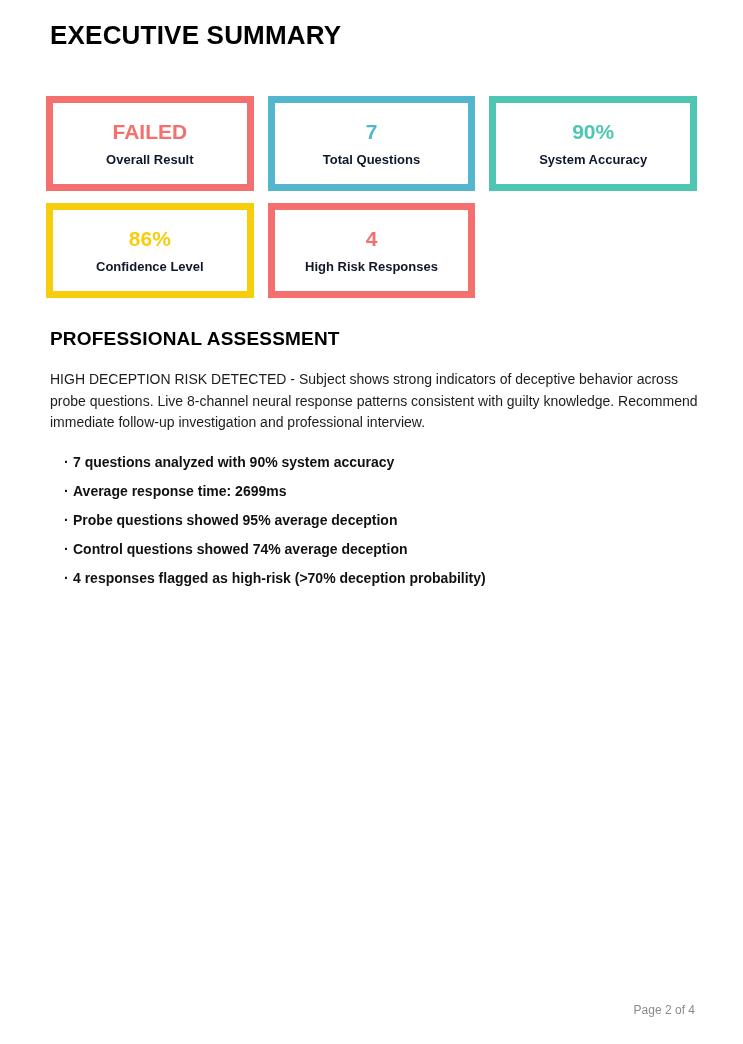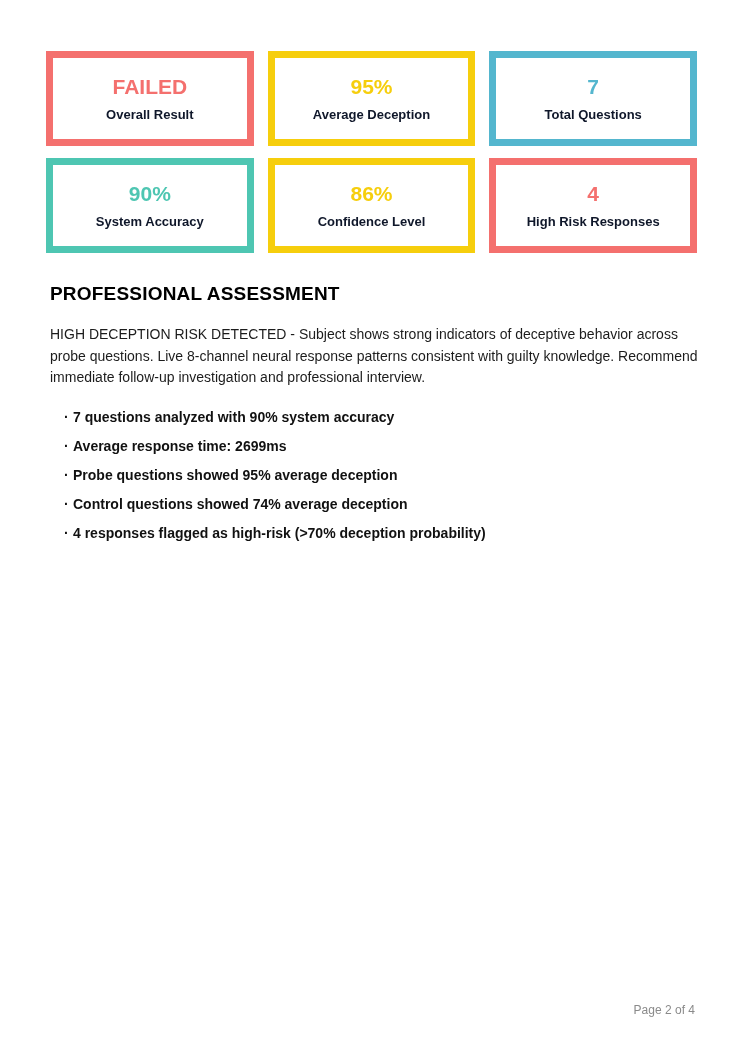--- a/index.html
+++ b/index.html
@@ -21,21 +21,21 @@
 
   .page-title {
     margin-left: 4px;
     font-size: 26px;
     font-weight: 700;
     letter-spacing: 0.2px;
     color: #000000;
   }
 
   .cards {
-    margin-top: 31px;
+    margin-top: 45px;
     display: grid;
     grid-template-columns: repeat(3, 1fr);
     column-gap: 14px;
     row-gap: 12px;
   }
   .card {
     height: 95px;
     border-style: solid;
     border-width: 7px;
     background: #ffffff;
@@ -106,31 +106,28 @@
     color: #8a8a8a;
     text-align: right;
   }
 </style>
 </head>
 <body>
 
 <div class="page">
   <div class="content">
 
+    <h1 class="page-title">EXECUTIVE SUMMARY</h1>
 
     <section class="cards" id="cards-grid">
   <div class="card" style="border-color: rgb(244, 112, 110);">
     <div class="card-value" style="color: rgb(244, 112, 110);">FAILED</div>
     <div class="card-label">Overall Result</div>
   </div>
 
-  <div class="card" style="border-color: rgb(246, 206, 13);">
-    <div class="card-value" style="color: rgb(246, 206, 13);">95%</div>
-    <div class="card-label">Average Deception</div>
-  </div>
 
   <div class="card" style="border-color: rgb(84, 182, 206);">
     <div class="card-value" style="color: rgb(84, 182, 206);">7</div>
     <div class="card-label">Total Questions</div>
   </div>
 
   <div class="card" style="border-color: rgb(78, 198, 178);">
     <div class="card-value" style="color: rgb(78, 198, 178);">90%</div>
     <div class="card-label">System Accuracy</div>
   </div>

